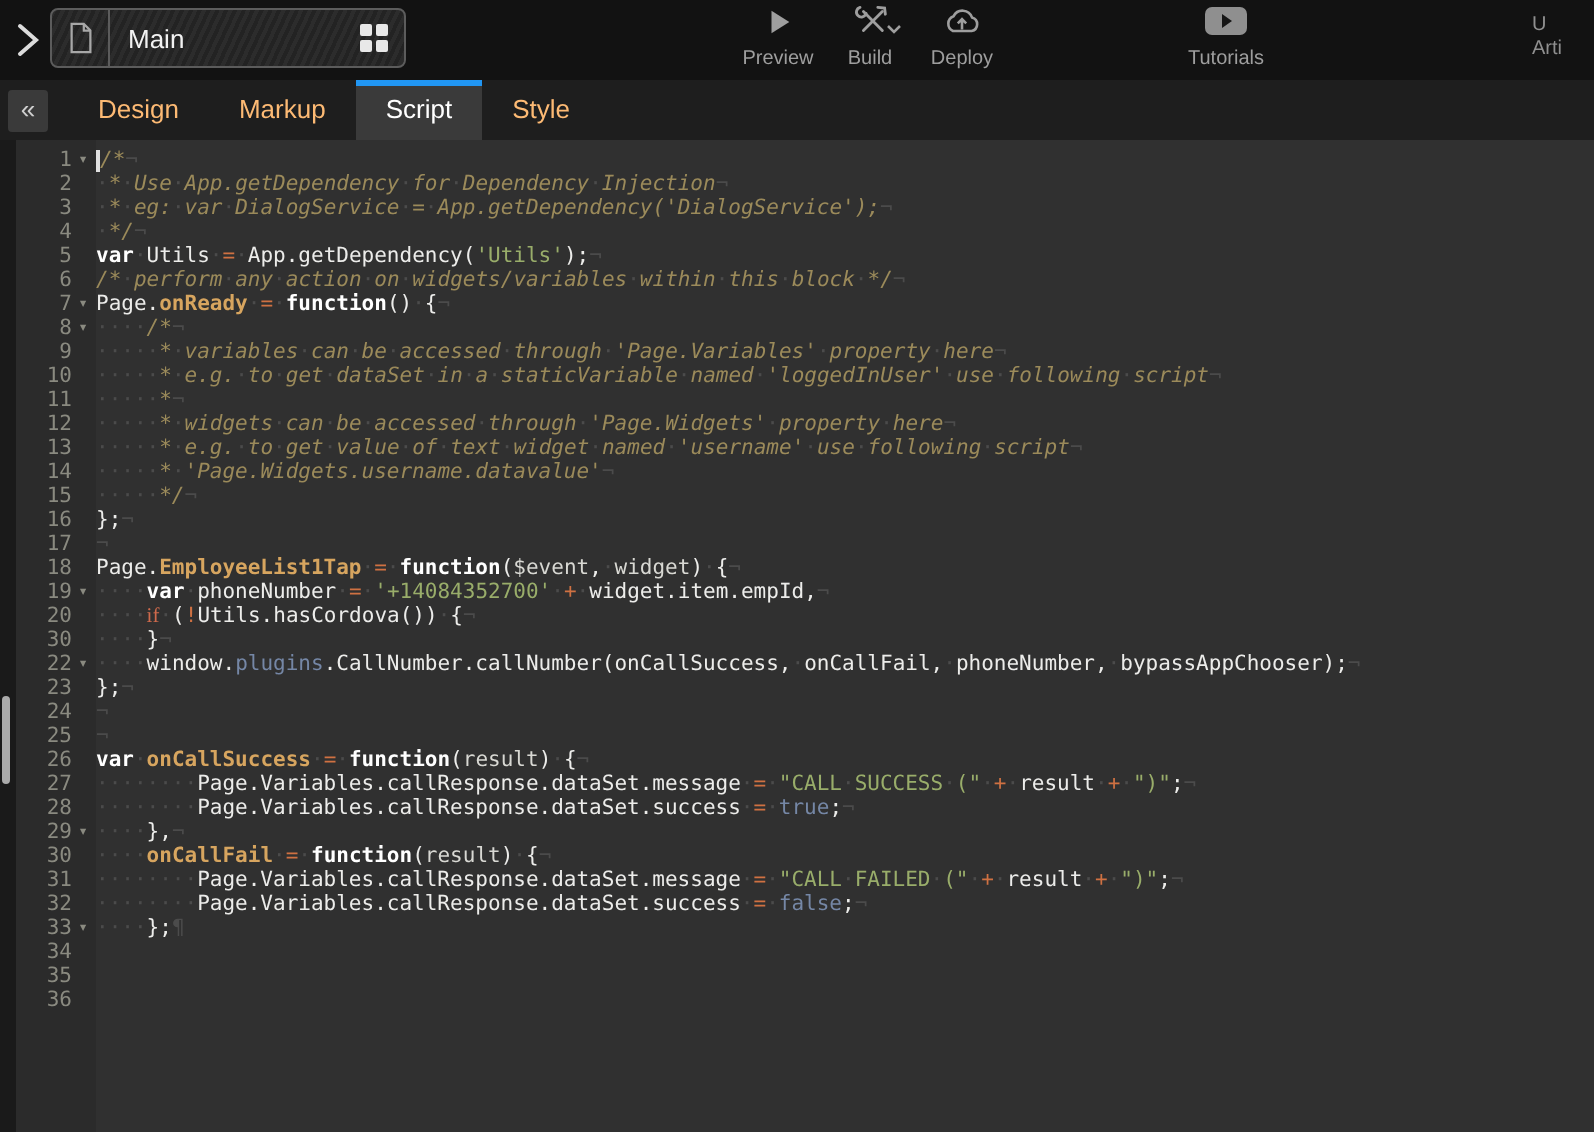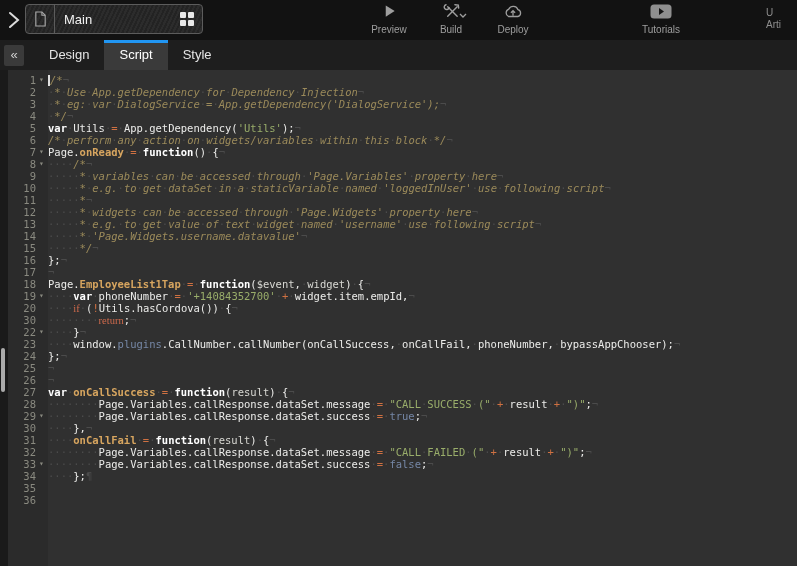--- a/index.html
+++ b/index.html
@@ -12,34 +12,34 @@
   .expand { position:absolute; left:7px; top:10px; width:16px; height:20px; cursor:pointer; }
   .page-select { position:absolute; left:25px; top:4px; width:178px; height:30px;
     border:1px solid #5c5c5c; border-radius:4px; display:flex; align-items:center;
     background:repeating-linear-gradient(115deg, #2c2c2c 0 2px, #232323 2px 4px); cursor:pointer; }
   .docbox { width:29px; height:100%; display:flex; align-items:center; justify-content:center;
             border-right:1px solid #5c5c5c; }
   .sel-label { flex:1; padding-left:9px; color:#f2f2f2; font-size:13px; }
   .grid-icon { width:14px; height:14px; margin-right:8px; display:grid;
                grid-template-columns:6px 6px; grid-template-rows:6px 6px; gap:2px; }
   .grid-icon i { background:#e8e8e8; border-radius:1px; }
-  .actions { position:absolute; left:366px; top:3px; display:flex; align-items:flex-start;gap:16px; }
+  .actions { position:absolute; left:366px; top:3px; display:flex; align-items:flex-start; }
   .action { width:46px; display:flex; flex-direction:column; align-items:center; cursor:pointer; }
   .action .icwrap { height:20px; display:flex; align-items:center; justify-content:center; position:relative; }
   .action .lbl { font-size:10px; color:#9e9e9e; margin-top:1px; white-space:nowrap; }
   .action.tutorials { margin-left:83px; width:52px; }
   .build-caret { position:absolute; right:-7px; bottom:0px; }
   .right-partial { position:absolute; left:766px; top:7px; width:60px; text-align:left;
     color:#8f8f8f; font-size:10px; line-height:12px; cursor:pointer; white-space:nowrap; }
 
   
   .tabbar { height:30px; background:#1e1e1e; display:flex; align-items:stretch; flex:none; }
   .collapse { width:20px; height:21px; margin:5px 10px 0 4px; background:#3a3a3a; border-radius:2px;
     color:#cfcfcf; font-size:13px; text-align:center; line-height:20px; cursor:pointer; flex:none; }
-  .tab { padding:0 15px; line-height:30px; font-size:13px; color:#e5e5e5; cursor:pointer; }
+  .tab { padding:0 15px; line-height:30px; font-size:13px; color:#fdba74; cursor:pointer; }
   .tab.active { background:#3a3a3a; color:#ffffff; box-shadow:inset 0 3px 0 #2196f3; }
 
   
   .editor-wrap { position:relative; flex:1; background:#303030; overflow:hidden; }
   .leftstrip { position:absolute; left:0; top:0; bottom:0; width:8px; background:#1a1a1a; }
   .thumb { position:absolute; left:1px; top:278px; width:4px; height:44px; background:#ababab; border-radius:2px; }
   .gutter-col { position:absolute; left:8px; top:0; bottom:0; width:40px; background:#2b2b2b; padding-top:4px; }
   .code-col { margin-left:48px; padding-top:4px; }
   .grow { height:12px; line-height:12px; font-family:"DejaVu Sans Mono", monospace;
           font-size:10.5px; color:#8a8a80; display:flex; }
@@ -144,20 +144,21 @@
 
     <div class="right-partial">
       <div><span>U</span></div>
       <div><span>Arti</span></div>
     </div>
   </div>
 
   <div class="tabbar">
     <div class="collapse">«</div>
     <div class="tab">Design</div>
+    <div class="tab">Markup</div>
     <div class="tab active">Script</div>
     <div class="tab">Style</div>
   </div>
 
   <div class="editor-wrap">
     <div class="leftstrip">
       <div class="thumb"></div>
     </div>
     <div class="gutter-col">
         <div class="grow">
@@ -319,21 +320,20 @@
         <div class="crow"><span class="ws">·····</span><span class="tk-c">*</span><span class="ws">¬</span></div>
         <div class="crow"><span class="ws">·····</span><span class="tk-c">*</span><span class="ws">·</span><span class="tk-c">widgets</span><span class="ws">·</span><span class="tk-c">can</span><span class="ws">·</span><span class="tk-c">be</span><span class="ws">·</span><span class="tk-c">accessed</span><span class="ws">·</span><span class="tk-c">through</span><span class="ws">·</span><span class="tk-c">'Page.Widgets'</span><span class="ws">·</span><span class="tk-c">property</span><span class="ws">·</span><span class="tk-c">here</span><span class="ws">¬</span></div>
         <div class="crow"><span class="ws">·····</span><span class="tk-c">*</span><span class="ws">·</span><span class="tk-c">e.g.</span><span class="ws">·</span><span class="tk-c">to</span><span class="ws">·</span><span class="tk-c">get</span><span class="ws">·</span><span class="tk-c">value</span><span class="ws">·</span><span class="tk-c">of</span><span class="ws">·</span><span class="tk-c">text</span><span class="ws">·</span><span class="tk-c">widget</span><span class="ws">·</span><span class="tk-c">named</span><span class="ws">·</span><span class="tk-c">'username'</span><span class="ws">·</span><span class="tk-c">use</span><span class="ws">·</span><span class="tk-c">following</span><span class="ws">·</span><span class="tk-c">script</span><span class="ws">¬</span></div>
         <div class="crow"><span class="ws">·····</span><span class="tk-c">*</span><span class="ws">·</span><span class="tk-c">'Page.Widgets.username.datavalue'</span><span class="ws">¬</span></div>
         <div class="crow"><span class="ws">·····</span><span class="tk-c">*/</span><span class="ws">¬</span></div>
         <div class="crow"><span class="tk-p">};</span><span class="ws">¬</span></div>
         <div class="crow"><span class="ws">¬</span></div>
         <div class="crow"><span class="tk-p">Page.</span><span class="tk-f">EmployeeList1Tap</span><span class="ws">·</span><span class="tk-o">=</span><span class="ws">·</span><span class="tk-st">function</span><span class="tk-p">(</span><span class="tk-i">$event</span><span class="tk-p">,</span><span class="ws">·</span><span class="tk-i">widget</span><span class="tk-p">)</span><span class="ws">·</span><span class="tk-p">{</span><span class="ws">¬</span></div>
         <div class="crow"><span class="ws">····</span><span class="tk-st">var</span><span class="ws">·</span><span class="tk-p">phoneNumber</span><span class="ws">·</span><span class="tk-o">=</span><span class="ws">·</span><span class="tk-s">'+14084352700'</span><span class="ws">·</span><span class="tk-o">+</span><span class="ws">·</span><span class="tk-p">widget.item.empId,</span><span class="ws">¬</span></div>
         <div class="crow"><span class="ws">····</span><span class="tk-k">if</span><span class="ws">·</span><span class="tk-p">(</span><span class="tk-o">!</span><span class="tk-p">Utils.hasCordova())</span><span class="ws">·</span><span class="tk-p">{</span><span class="ws">¬</span></div>
-        <div class="crow"><span class="ws">········</span><span class="tk-k">return</span><span class="tk-p">;</span><span class="ws">¬</span></div>
         <div class="crow"><span class="ws">····</span><span class="tk-p">}</span><span class="ws">¬</span></div>
         <div class="crow"><span class="ws">····</span><span class="tk-p">window.</span><span class="tk-b">plugins</span><span class="tk-p">.CallNumber.callNumber(onCallSuccess,</span><span class="ws">·</span><span class="tk-p">onCallFail,</span><span class="ws">·</span><span class="tk-p">phoneNumber,</span><span class="ws">·</span><span class="tk-p">bypassAppChooser);</span><span class="ws">¬</span></div>
         <div class="crow"><span class="tk-p">};</span><span class="ws">¬</span></div>
         <div class="crow"><span class="ws">¬</span></div>
         <div class="crow"><span class="ws">¬</span></div>
         <div class="crow"><span class="tk-st">var</span><span class="ws">·</span><span class="tk-f">onCallSuccess</span><span class="ws">·</span><span class="tk-o">=</span><span class="ws">·</span><span class="tk-st">function</span><span class="tk-p">(</span><span class="tk-i">result</span><span class="tk-p">)</span><span class="ws">·</span><span class="tk-p">{</span><span class="ws">¬</span></div>
         <div class="crow"><span class="ws">········</span><span class="tk-p">Page.Variables.callResponse.dataSet.message</span><span class="ws">·</span><span class="tk-o">=</span><span class="ws">·</span><span class="tk-s">"CALL</span><span class="ws">·</span><span class="tk-s">SUCCESS</span><span class="ws">·</span><span class="tk-s">("</span><span class="ws">·</span><span class="tk-o">+</span><span class="ws">·</span><span class="tk-p">result</span><span class="ws">·</span><span class="tk-o">+</span><span class="ws">·</span><span class="tk-s">")"</span><span class="tk-p">;</span><span class="ws">¬</span></div>
         <div class="crow"><span class="ws">········</span><span class="tk-p">Page.Variables.callResponse.dataSet.success</span><span class="ws">·</span><span class="tk-o">=</span><span class="ws">·</span><span class="tk-b">true</span><span class="tk-p">;</span><span class="ws">¬</span></div>
         <div class="crow"><span class="ws">····</span><span class="tk-p">},</span><span class="ws">¬</span></div>
         <div class="crow"><span class="ws">····</span><span class="tk-f">onCallFail</span><span class="ws">·</span><span class="tk-o">=</span><span class="ws">·</span><span class="tk-st">function</span><span class="tk-p">(</span><span class="tk-i">result</span><span class="tk-p">)</span><span class="ws">·</span><span class="tk-p">{</span><span class="ws">¬</span></div>

